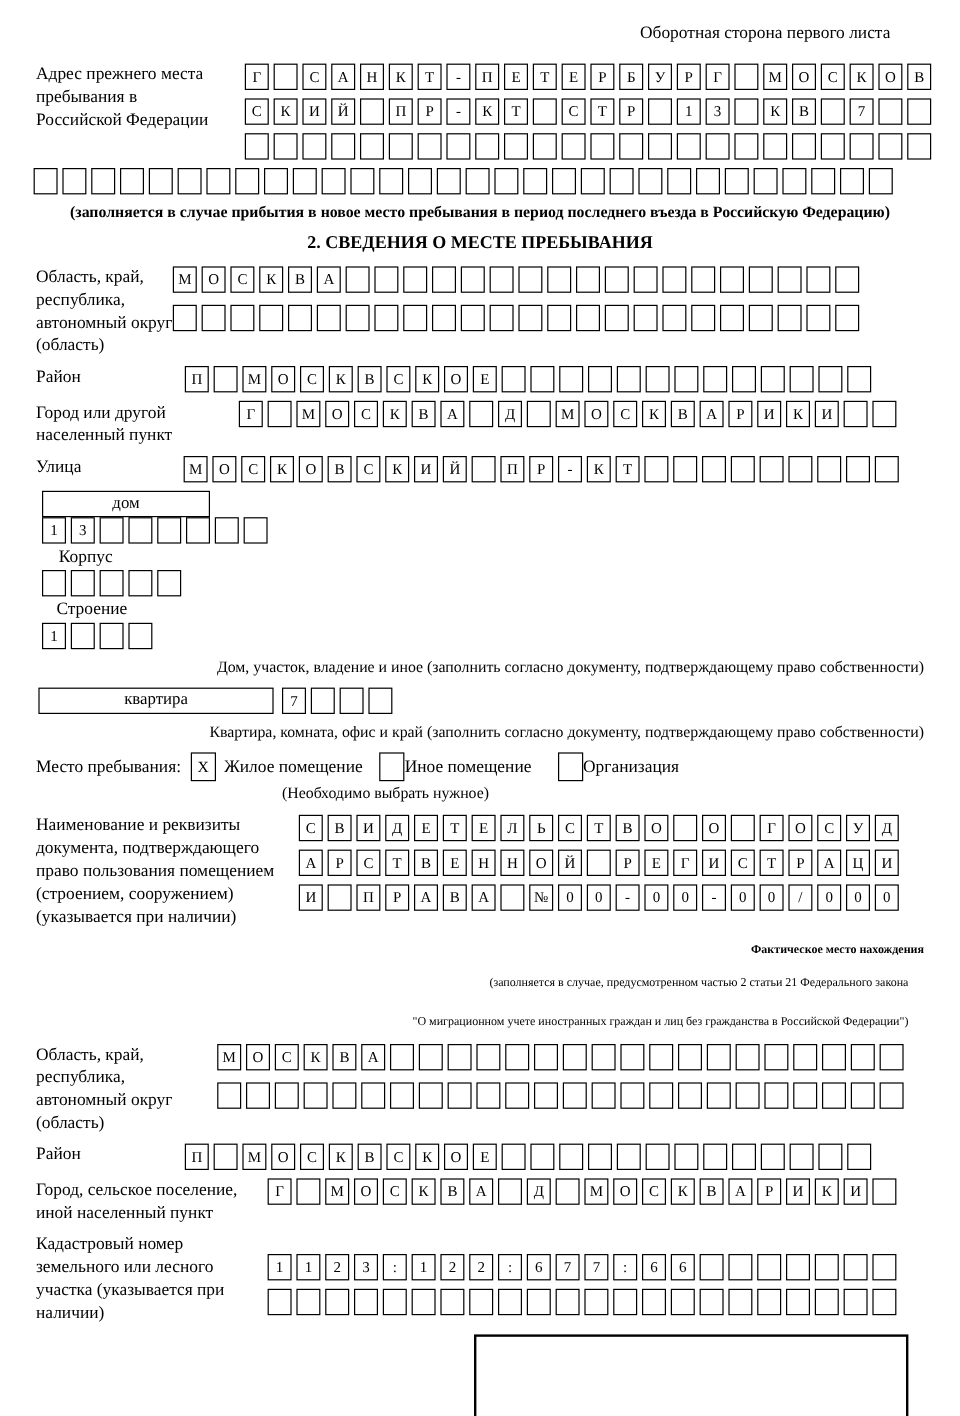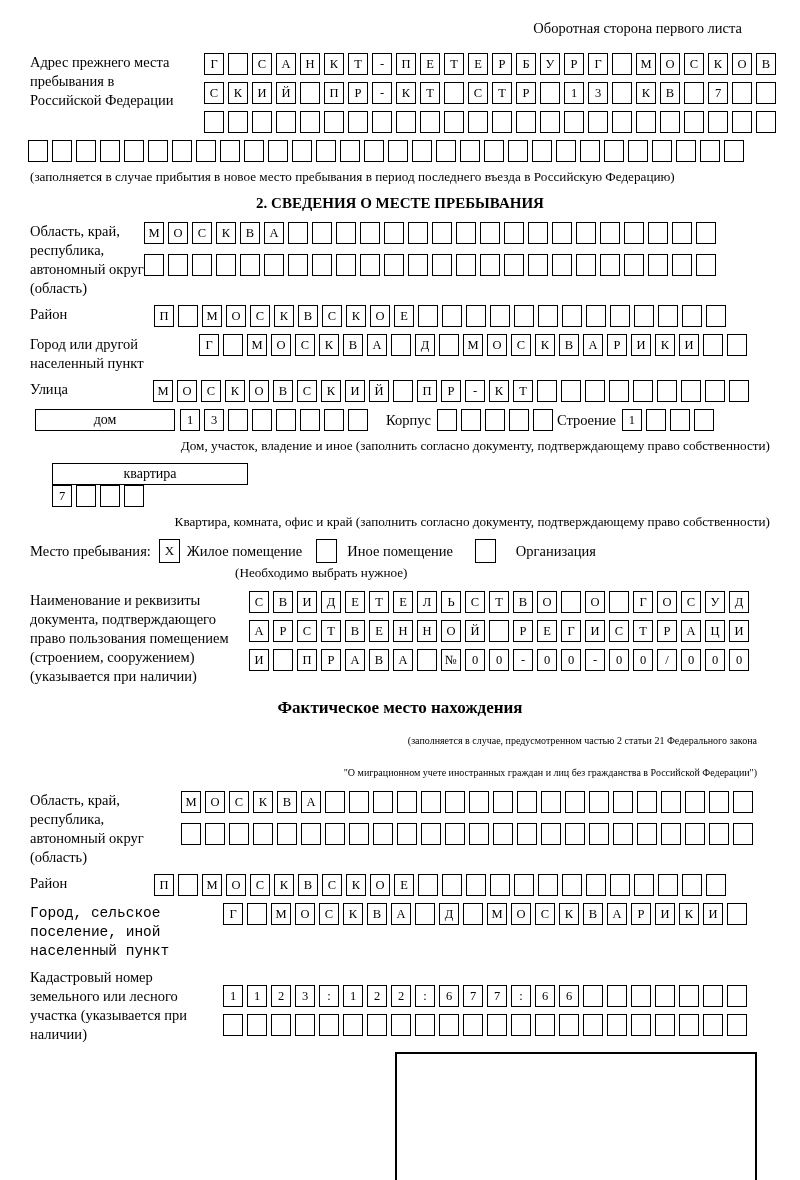--- a/index.html
+++ b/index.html
@@ -16,40 +16,40 @@
   .cellrows .cells{margin-bottom:7px;}
   .cellrows .cells:last-child{margin-bottom:0;}
 
   .w-addr{width:147px;}
   .w-reg2{width:114px;}
   .w-rai{width:124px;}
   .w-city2{width:169px;padding-top:1px;}
   .w-street{width:123px;}
   .w-doc{width:219px;}
   .w-reg3{width:151px;}
-  .w-city3{width:193px;padding-top:1px;font-family:Liberation Mono, monospace;}
+  .w-city3{width:193px;padding-top:1px;}
   .w-cad{width:193px;}
 
-  .footnote{text-align:left;font-size:13.2px;margin:2px 0 10px 0;}
+  .footnote{text-align:center;font-size:13.2px;margin:2px 0 10px 0;font-weight:bold;}
   .sec-title{text-align:center;font-weight:bold;font-size:15px;margin:8px 0 10px 0;}
 
   .widebox{box-sizing:border-box;height:22px;border:1.6px solid #000;display:flex;
            align-items:center;justify-content:center;font-size:14px;flex-shrink:0;}
   .box-dom{width:140px;margin-right:5px;}
   .box-kv{width:196px;margin-right:7px;}
   .inline-lbl{font-size:14.5px;line-height:22px;flex-shrink:0;}
   .caption{font-size:13.2px;margin:1px 0 9px 0;text-align:right;}
 
   .chk{box-sizing:border-box;width:21px;height:24px;border:1.6px solid #000;display:inline-flex;
        align-items:center;justify-content:center;font-size:13px;flex-shrink:0;}
   .stayrow{display:flex;align-items:center;margin-bottom:2px;}
   .stay-note{font-size:13.2px;margin:0 0 10px 205px;}
 
   .center-note{text-align:right;font-size:10px;line-height:19px;margin:13px;}
-  .fact-title{text-align:center;font-weight:bold;font-size:17px;margin:12px 0 8px 0;}
+  .fact-title{text-align:right;font-weight:bold;font-size:10px;margin:12px 0 8px 0;}
   .cad-cells{margin-top:17px;}
 
   .mark-wrap{margin-left:365px;width:362px;}
   .mark-box{box-sizing:border-box;width:362px;height:168px;border:2px solid #000;margin-top:8px;}
   .mark-caption{font-size:13.4px;line-height:19.5px;text-align:center;margin-top:5px;}
 </style>
 </head>
 <body>
 
 <div class="page">
@@ -318,69 +318,69 @@
         <div class="cell"></div>
         <div class="cell"></div>
         <div class="cell"></div>
         <div class="cell"></div>
         <div class="cell"></div>
         <div class="cell"></div>
         <div class="cell"></div>
       </div>
   </div>
 
-  <div class="row" style="margin-left:5px;">
+  <div class="row" style="margin-left:5px;flex-direction:column;">
     <div class="widebox box-dom">дом</div>
     <div class="cells">
         <div class="cell">1</div>
         <div class="cell">3</div>
         <div class="cell"></div>
         <div class="cell"></div>
         <div class="cell"></div>
         <div class="cell"></div>
         <div class="cell"></div>
         <div class="cell"></div>
       </div>
     <div class="inline-lbl" style="margin-left:14px;margin-right:6px;">Корпус</div>
     <div class="cells">
         <div class="cell"></div>
         <div class="cell"></div>
         <div class="cell"></div>
         <div class="cell"></div>
         <div class="cell"></div>
       </div>
-    <div class="inline-lbl" style="margin-left:0;margin-right:6px;">Строение</div>
+    <div class="inline-lbl" style="margin-left:12px;margin-right:6px;">Строение</div>
     <div class="cells">
         <div class="cell">1</div>
         <div class="cell"></div>
         <div class="cell"></div>
         <div class="cell"></div>
       </div>
   </div>
   <div class="caption">Дом, участок, владение и иное (заполнить согласно документу, подтверждающему право собственности)</div>
 
-  <div class="row" style="margin-left:22px;flex-direction:column;">
+  <div class="row" style="margin-left:2px;">
     <div class="widebox box-kv">квартира</div>
     <div class="cells">
         <div class="cell">7</div>
         <div class="cell"></div>
         <div class="cell"></div>
         <div class="cell"></div>
       </div>
   </div>
   <div class="caption">Квартира, комната, офис и край (заполнить согласно документу, подтверждающему право собственности)</div>
 
   <div class="stayrow">
     <span class="inline-lbl">Место пребывания:</span>
     <span class="chk" style="margin-left:8px;">X</span>
     <span class="inline-lbl" style="margin-left:7px;">Жилое помещение</span>
     <span class="chk" style="margin-left:14px;"></span>
-    <span class="inline-lbl" style="margin-left:10px;">Иное помещение</span>
+    <span class="inline-lbl" style="">Иное помещение</span>
     <span class="chk" style="margin-left:22px;"></span>
-    <span class="inline-lbl" style="margin-left:20px;">Организация</span>
+    <span class="inline-lbl" style="">Организация</span>
   </div>
   <div class="stay-note">(Необходимо выбрать нужное)</div>
 
   <div class="row">
     <div class="lbl w-doc">Наименование и реквизиты документа, подтверждающего право пользования помещением (строением, сооружением) (указывается при наличии)</div>
     <div class="cellrows">
       <div class="cells">
           <div class="cell">С</div>
           <div class="cell">В</div>
           <div class="cell">И</div>

